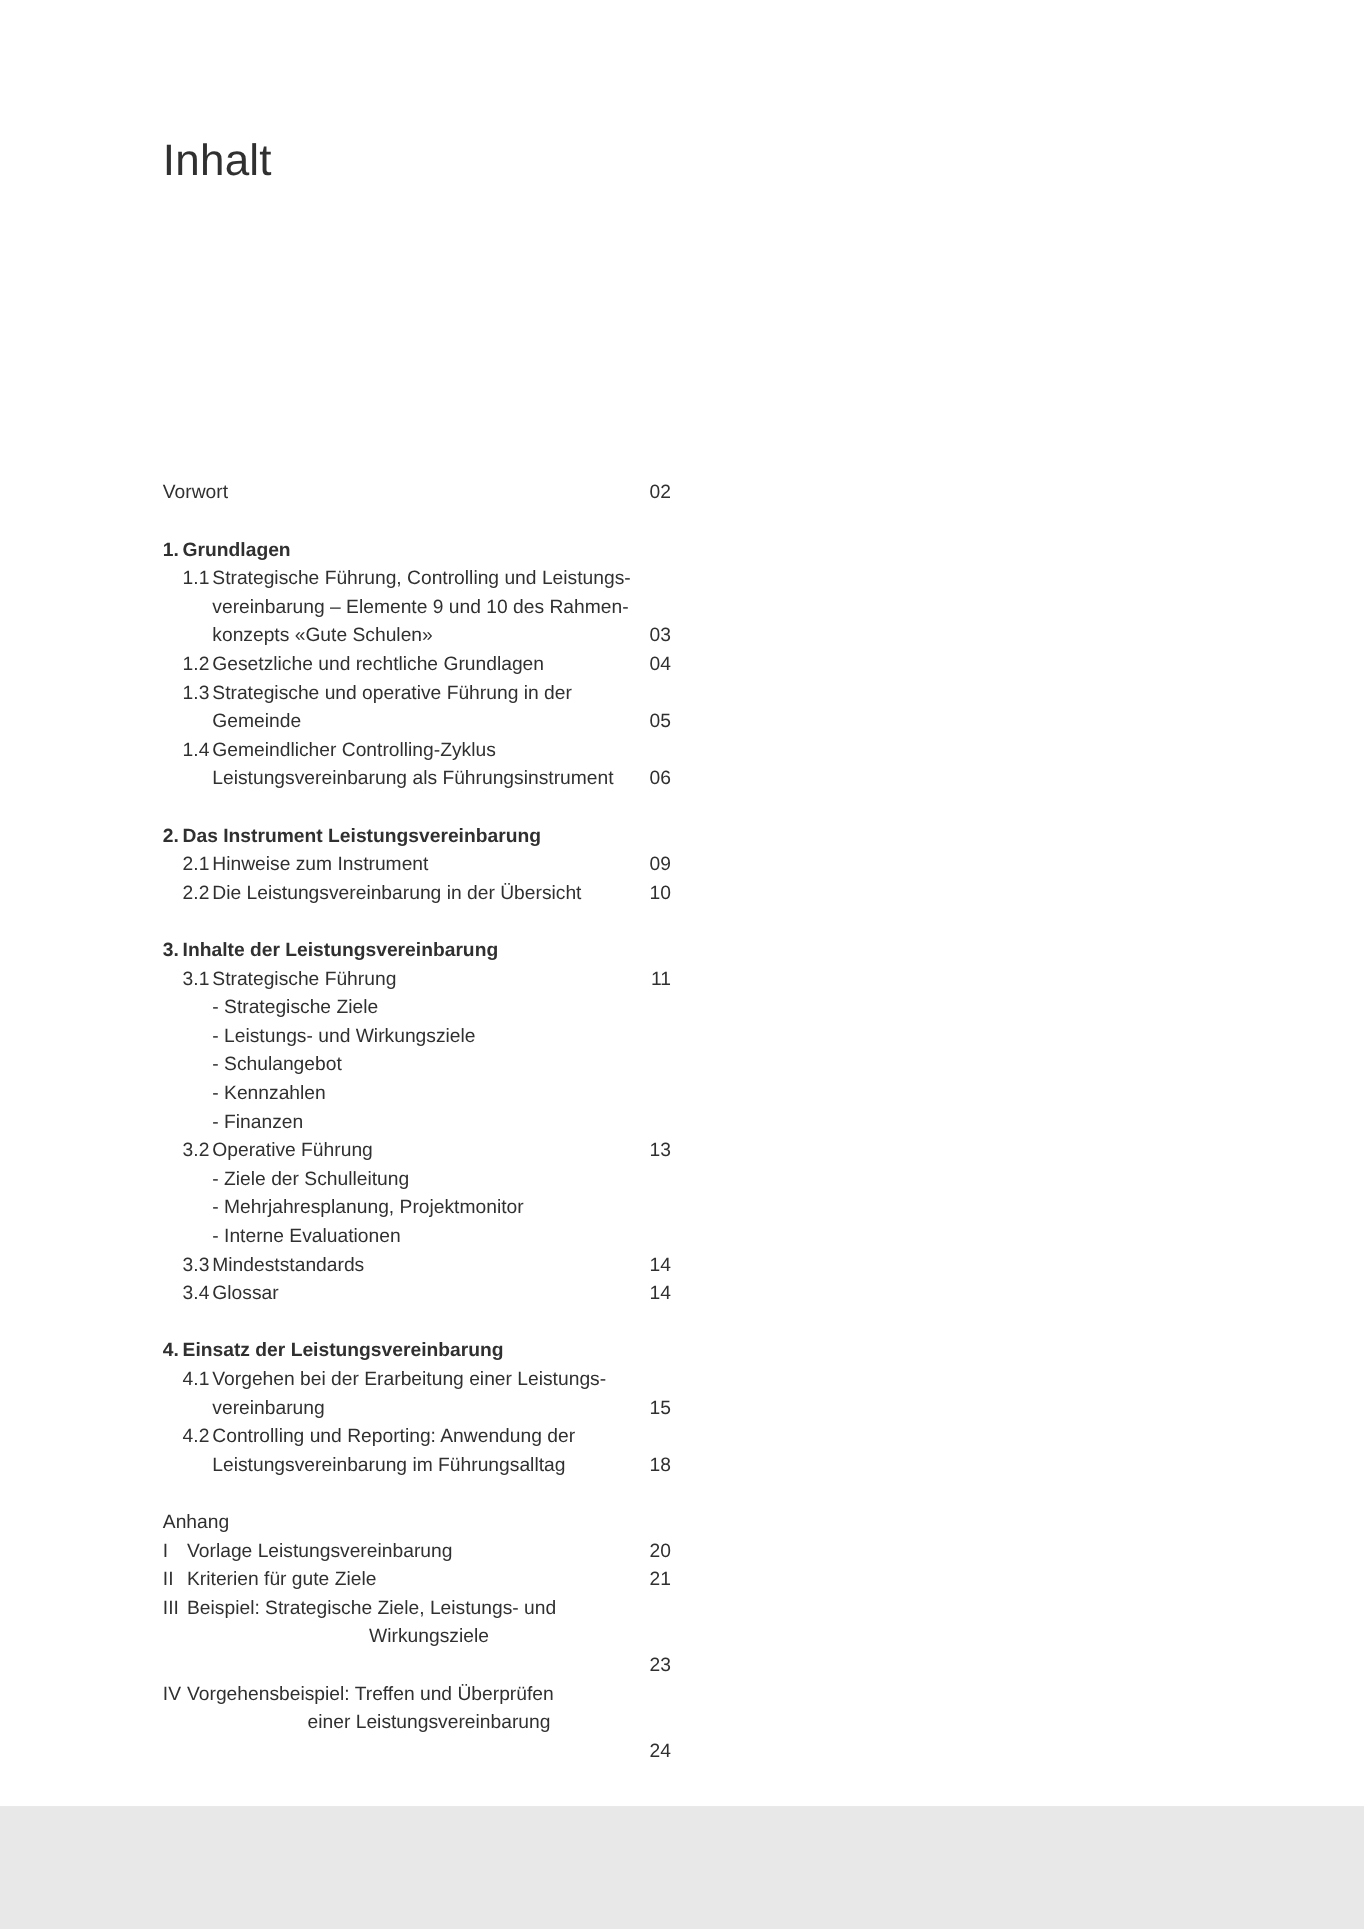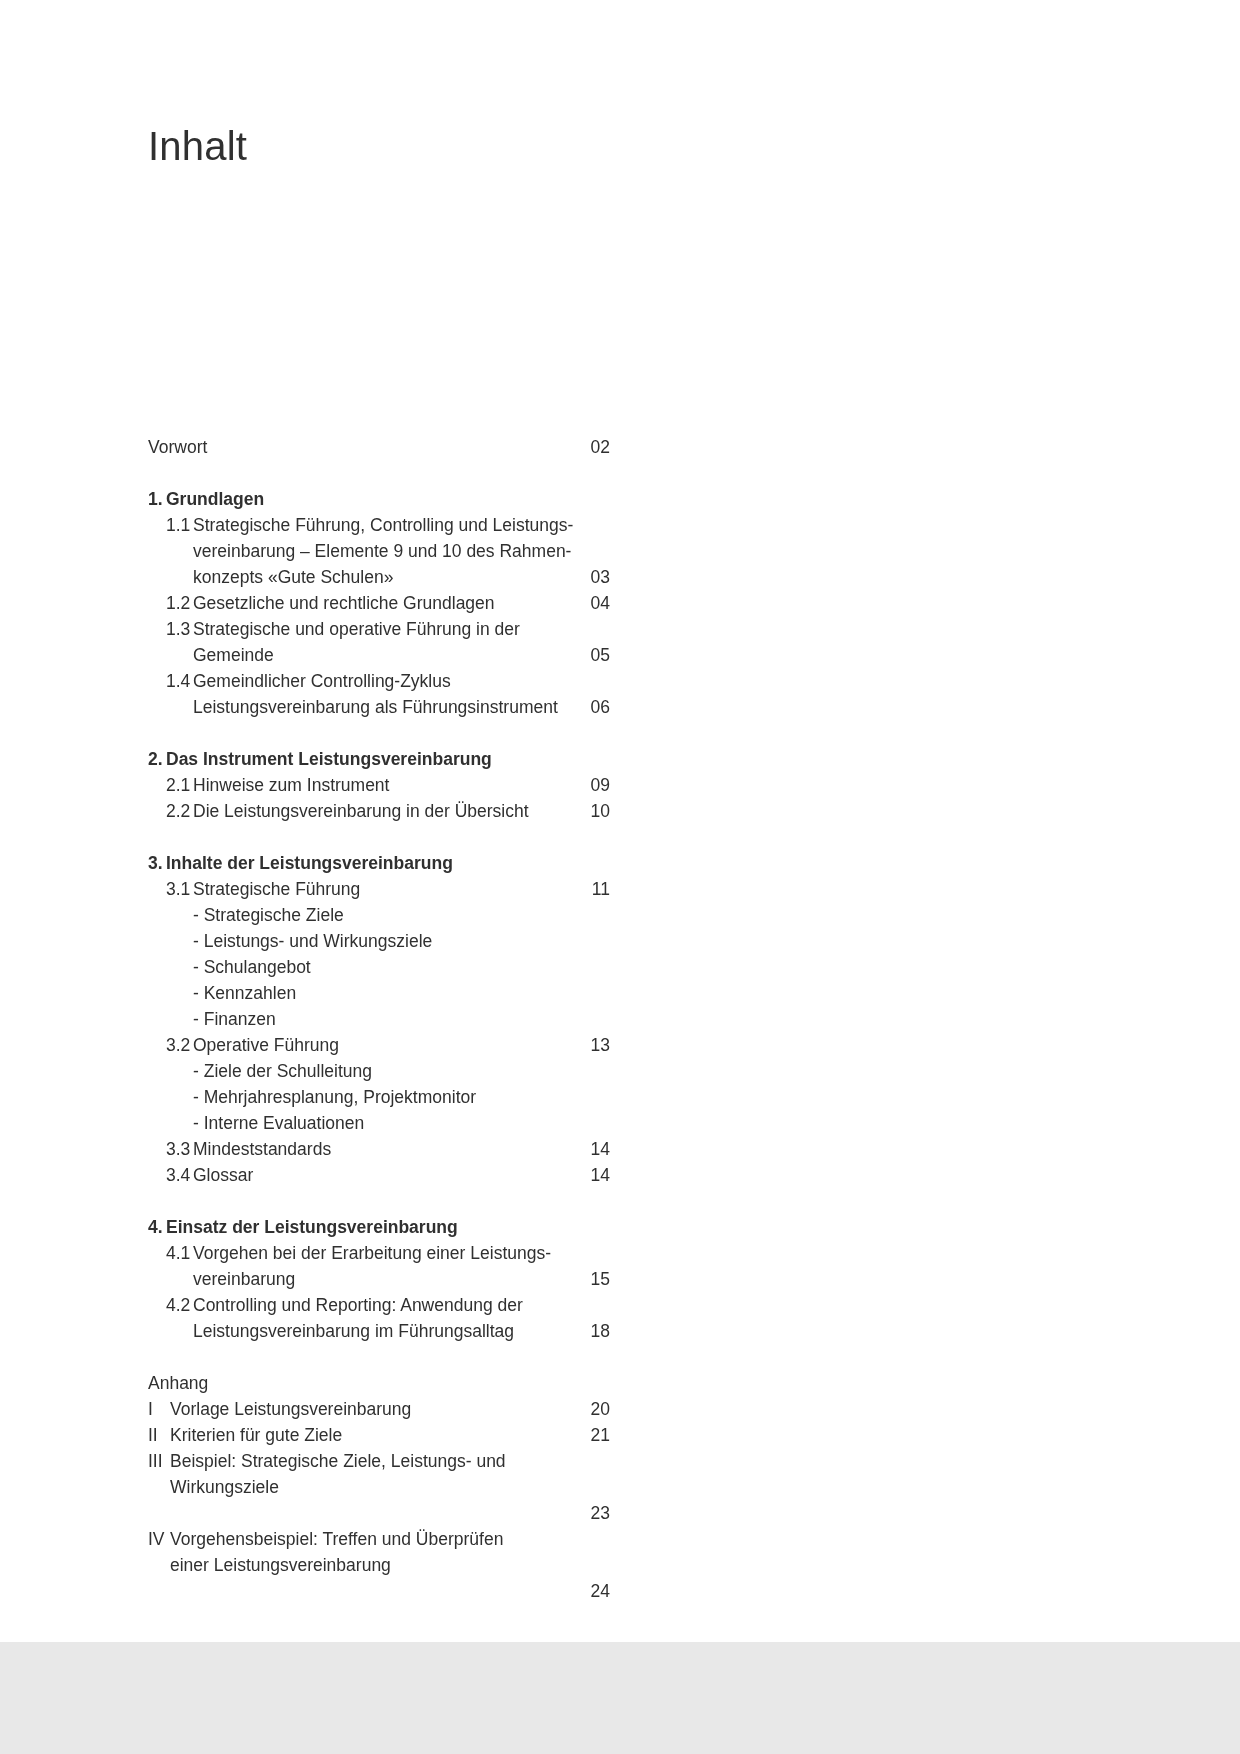--- a/index.html
+++ b/index.html
@@ -23,20 +23,21 @@
   .toc {
     position:absolute;
     left:148px; top:434px;
     width:462px;
     font-size:17.5px;
   }
   .toc-row {
     display:flex;
     line-height:26px;
     white-space:pre;
+    align-items:center;
   }
   .toc-row.space-before { margin-top:26px; }
   .toc-num  { flex:0 0 auto; }
   .toc-text { flex:0 0 auto; }
   .toc-page { margin-left:auto; flex:0 0 auto; text-align:right; }
 
   .type-section .toc-num  { width:18px; font-weight:700; }
   .type-section .toc-text { font-weight:700; }
 
   .type-sub { padding-left:18px; }

